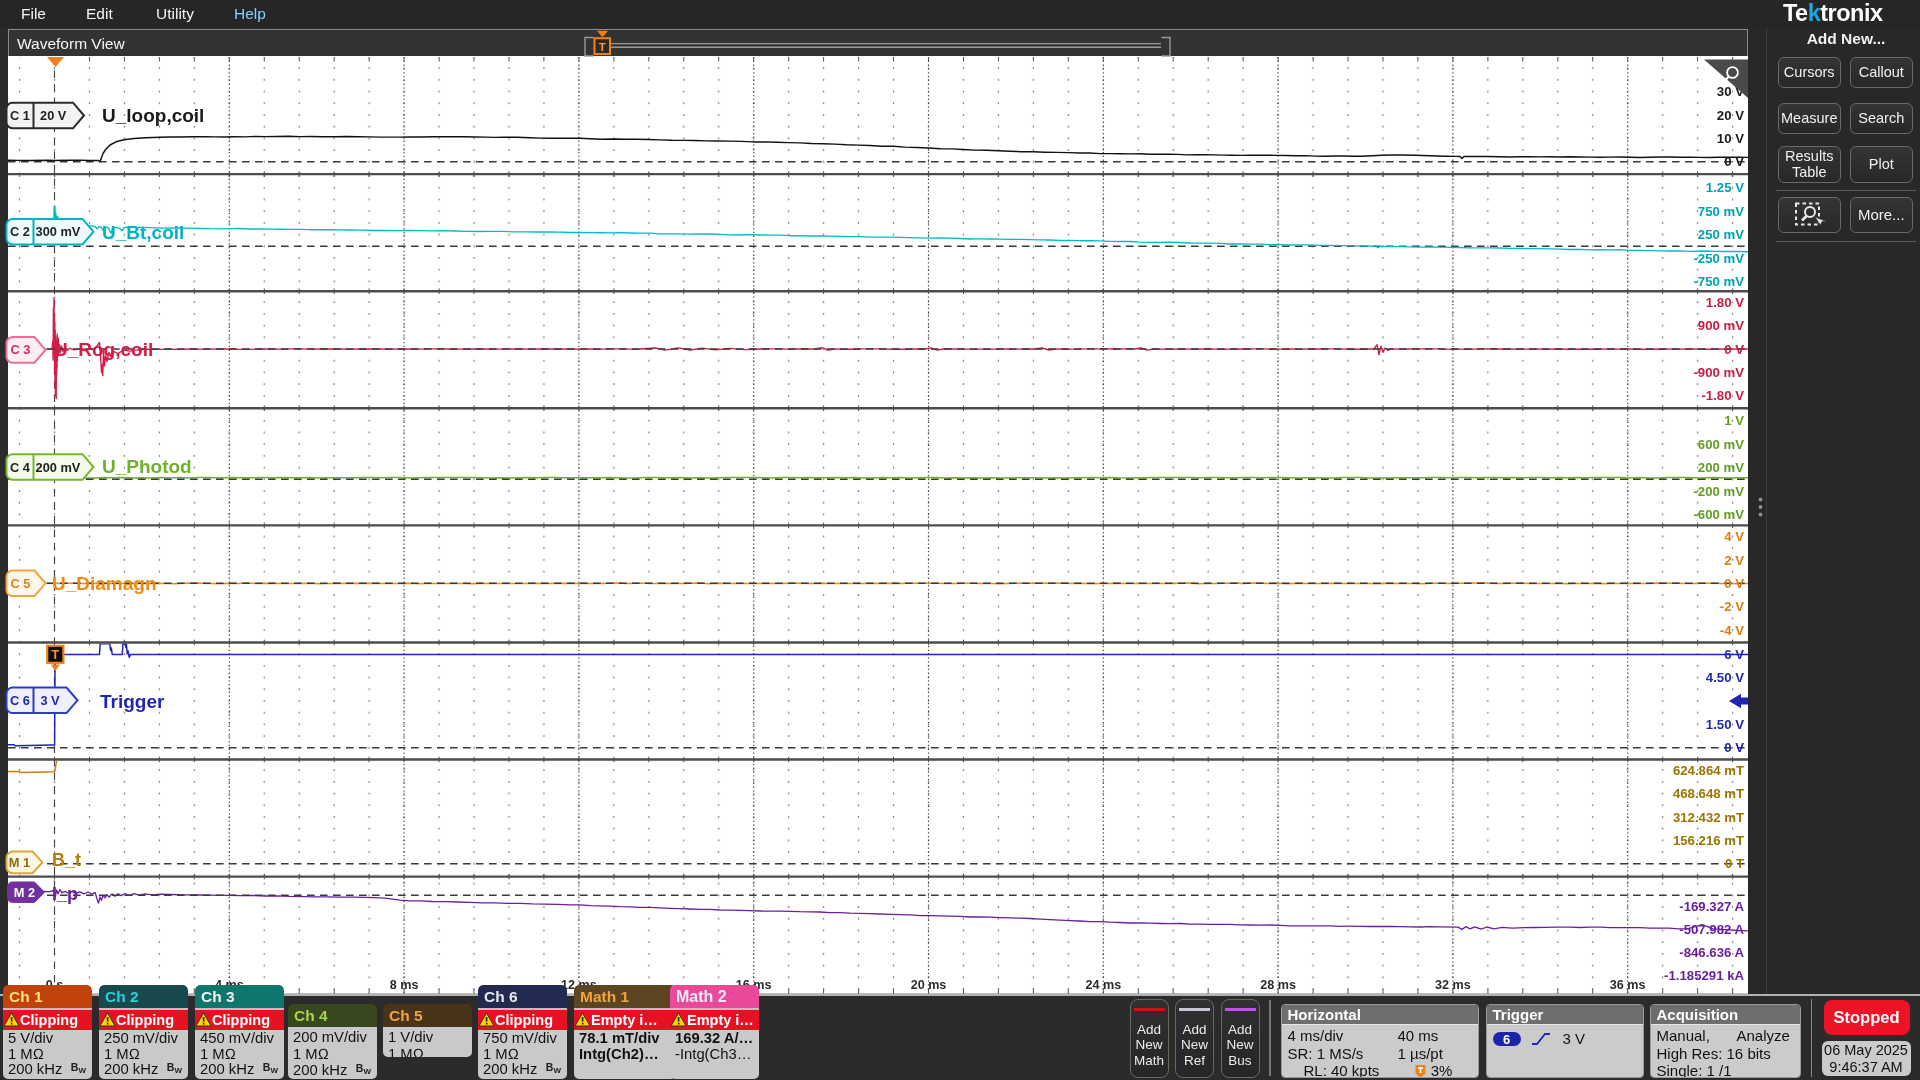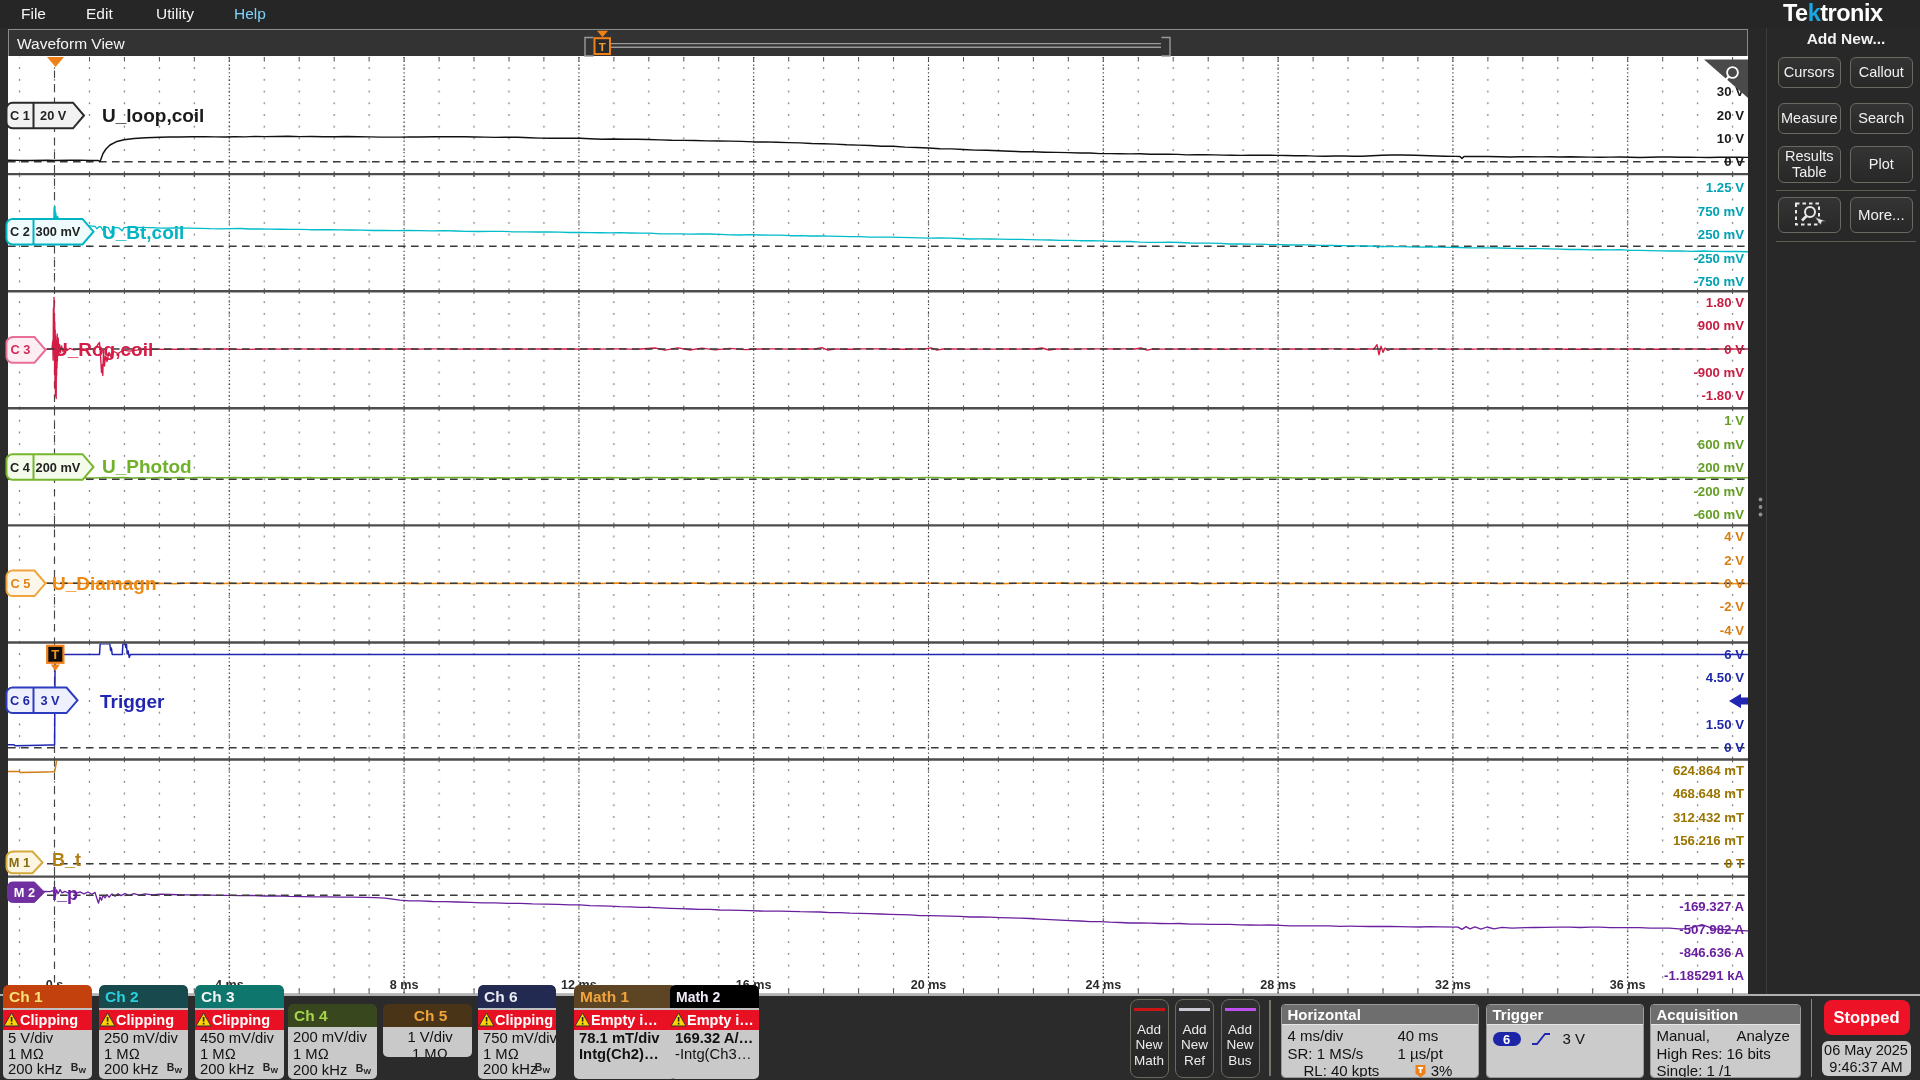--- a/index.html
+++ b/index.html
@@ -275,29 +275,29 @@
     </div>
   </div>
 <div style="position:absolute;left:288px;top:1003.6px;width:89px;height:75.39999999999998px;z-index:3;border-radius:5px;overflow:hidden;">
     <div style="height:23.5px;background:#39471f;color:#a6d44a;font-size:15.5px;font-weight:bold;padding-left:6px;line-height:24.5px;border-radius:5px 5px 0 0;">Ch 4</div>
     <div style="background:#c9c9c9;color:#111;font-size:14.8px;line-height:16.6px;padding:2px 0 2px 5px;border-radius:0 0 5px 5px;height:100%;position:relative;">
       <div style="font-weight:normal;white-space:nowrap;position:relative;">200 mV/div</div>
       <div style="font-weight:normal;white-space:nowrap;position:relative;">1 MΩ</div>
       <div style="font-weight:normal;white-space:nowrap;position:relative;">200 kHz<span style="position:absolute;right:6px;top:-2px;font-weight:bold;font-size:10.5px;color:#222;">B<span style="font-size:8px;position:relative;top:2px;">W</span></span></div>
     </div>
   </div>
-<div style="position:absolute;left:383px;top:1003.6px;width:89px;height:53px;z-index:3;border-radius:5px;overflow:hidden;text-align:center;">
+<div style="position:absolute;left:383px;top:1003.6px;width:89px;height:53px;z-index:3;border-radius:5px;overflow:hidden;">
     <div style="height:23.5px;background:#4a3418;color:#f0a43c;font-size:15.5px;font-weight:bold;padding-left:6px;line-height:24.5px;border-radius:5px 5px 0 0;">Ch 5</div>
     <div style="background:#c9c9c9;color:#111;font-size:14.8px;line-height:16.6px;padding:2px 0 2px 5px;border-radius:0 0 5px 5px;height:100%;position:relative;">
       <div style="font-weight:normal;white-space:nowrap;position:relative;">1 V/div</div>
       <div style="font-weight:normal;white-space:nowrap;position:relative;">1 MΩ</div>
       <div style="font-weight:normal;white-space:nowrap;position:relative;">200 kHz<span style="position:absolute;right:6px;top:-2px;font-weight:bold;font-size:10.5px;color:#222;">B<span style="font-size:8px;position:relative;top:2px;">W</span></span></div>
     </div>
   </div>
-<div style="position:absolute;left:478px;top:984.5px;width:78px;height:94.5px;z-index:3;border-radius:5px;overflow:hidden;">
+<div style="position:absolute;left:478px;top:984.5px;width:89px;height:94.5px;z-index:3;border-radius:5px;overflow:hidden;">
     <div style="height:23.5px;background:#232a52;color:#eaeaf2;font-size:15.5px;font-weight:bold;padding-left:6px;line-height:24.5px;border-radius:5px 5px 0 0;">Ch 6</div>
     <div style="height:1.5px;background:#c0c0c0;"></div>
     <div style="height:20.5px;background:#e81123;color:#fff;font-size:14.5px;font-weight:bold;line-height:20.5px;white-space:nowrap;"><svg width="17" height="15" viewBox="0 0 17 15" style="vertical-align:-2px">
         <path d="M8.5,1 L16,14 L1,14 Z" fill="#ffd400" stroke="#333" stroke-width="1"></path>
         <rect x="7.8" y="5" width="1.6" height="4.6" fill="#222"></rect>
         <rect x="7.8" y="10.8" width="1.6" height="1.7" fill="#222"></rect>
       </svg>Clipping</div>
     <div style="background:#c9c9c9;color:#111;font-size:14.8px;line-height:15.6px;padding:1px 0 2px 5px;border-radius:0 0 5px 5px;height:100%;position:relative;">
       <div style="font-weight:normal;white-space:nowrap;position:relative;">750 mV/div</div>
       <div style="font-weight:normal;white-space:nowrap;position:relative;">1 MΩ</div>
@@ -311,21 +311,21 @@
         <path d="M8.5,1 L16,14 L1,14 Z" fill="#ffd400" stroke="#333" stroke-width="1"></path>
         <rect x="7.8" y="5" width="1.6" height="4.6" fill="#222"></rect>
         <rect x="7.8" y="10.8" width="1.6" height="1.7" fill="#222"></rect>
       </svg>Empty i…</div>
     <div style="background:#c9c9c9;color:#111;font-size:14.8px;line-height:15.6px;padding:1px 0 2px 5px;border-radius:0 0 5px 5px;height:100%;position:relative;">
       <div style="font-weight:bold;white-space:nowrap;position:relative;">78.1 mT/div</div>
       <div style="font-weight:bold;white-space:nowrap;position:relative;">Intg(Ch2)…</div>
     </div>
   </div>
 <div style="position:absolute;left:670px;top:984.5px;width:89px;height:94.5px;z-index:3;border-radius:5px;overflow:hidden;">
-    <div style="height:23.5px;background:#000000;color:#f2eaf8;font-size:14px;font-weight:bold;padding-left:6px;line-height:24.5px;border-radius:5px 5px 0 0;">Math 2</div>
+    <div style="height:23.5px;background:#ec4899;color:#f2eaf8;font-size:16px;font-weight:bold;padding-left:6px;line-height:24.5px;border-radius:5px 5px 0 0;">Math 2</div>
     <div style="height:1.5px;background:#c0c0c0;"></div>
     <div style="height:20.5px;background:#e81123;color:#fff;font-size:14.5px;font-weight:bold;line-height:20.5px;white-space:nowrap;"><svg width="17" height="15" viewBox="0 0 17 15" style="vertical-align:-2px">
         <path d="M8.5,1 L16,14 L1,14 Z" fill="#ffd400" stroke="#333" stroke-width="1"></path>
         <rect x="7.8" y="5" width="1.6" height="4.6" fill="#222"></rect>
         <rect x="7.8" y="10.8" width="1.6" height="1.7" fill="#222"></rect>
       </svg>Empty i…</div>
     <div style="background:#c9c9c9;color:#111;font-size:14.8px;line-height:15.6px;padding:1px 0 2px 5px;border-radius:0 0 5px 5px;height:100%;position:relative;">
       <div style="font-weight:bold;white-space:nowrap;position:relative;">169.32 A/…</div>
       <div style="font-weight:normal;white-space:nowrap;position:relative;">-Intg(Ch3…</div>
     </div>

